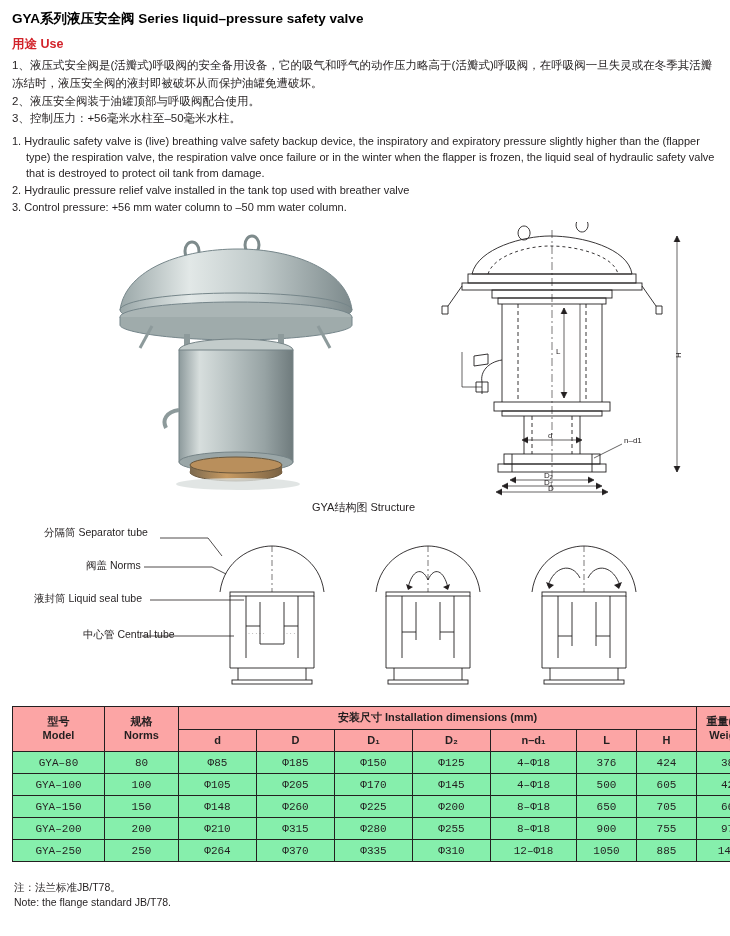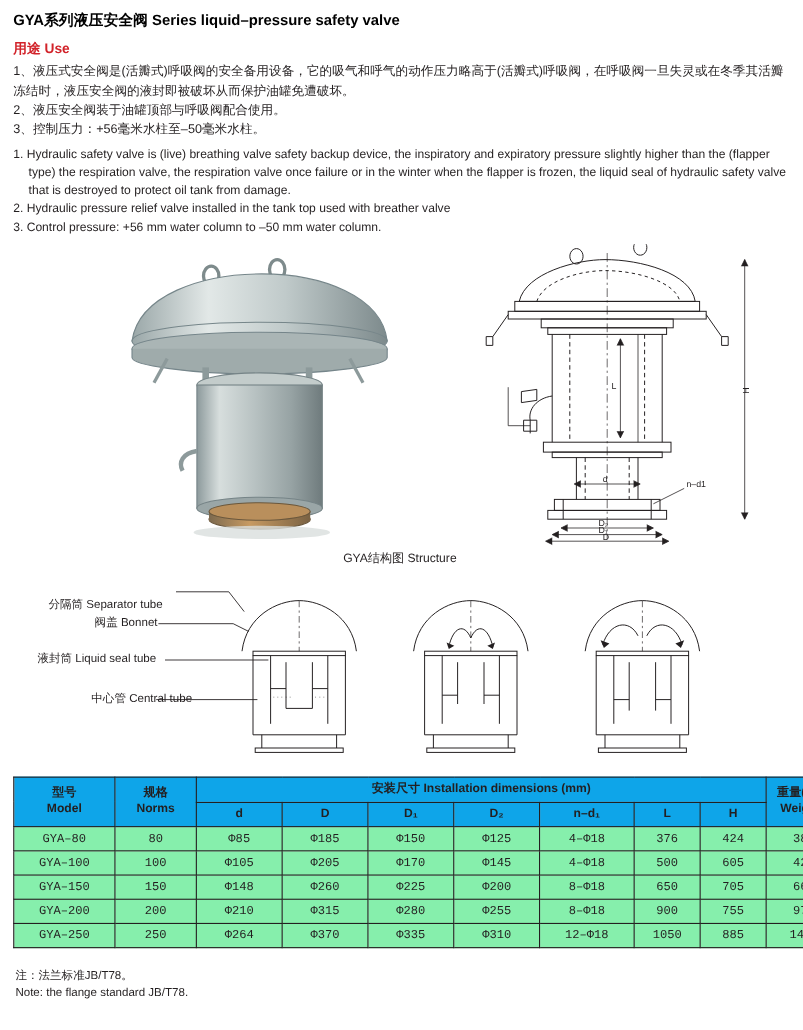--- a/index.html
+++ b/index.html
@@ -45,21 +45,21 @@
 
   
   .tbl-head { color:#d2232a; font-weight:bold; font-size:12.5px; margin:14px 0 5px 2px; }
   table.spec {
     border-collapse:collapse; width:706px; margin:0 auto; font-size:11px;
     table-layout:fixed;
   }
   table.spec th, table.spec td {
     border:1px solid #231f20; text-align:center; padding:4px 2px; color:#231f20;
   }
-  table.spec thead th { background:#0ea5e9; font-weight:bold; line-height:1.25; }
+  table.spec thead th { background:#fca5a5; font-weight:bold; line-height:1.25; }
   table.spec tbody td { background:#86efac; height:22px;font-family:Liberation Mono, monospace; }
   .note { font-size:10.5px; line-height:1.4; margin:18px 0 0 2px; color:#231f20; }
 </style>
 </head>
 <body>
 
 <div class="page">
 
   <h1 class="title">GYA系列液压安全阀 Series liquid–pressure safety valve</h1>
 
@@ -207,22 +207,22 @@
         <text x="116" y="269">D</text>
         <text x="192" y="221">n–d1</text>
       </g>
     </svg>
 
     <div class="fig-caption">GYA结构图  Structure</div>
   </div>
 
   <div class="schematics">
 
-    <span class="lbl" style="left:32px; top:17px;">分隔筒 Separator tube</span>
-    <span class="lbl" style="left:74px; top:33px;">阀盖 Bonnet</span>
+    <span class="lbl" style="left:32px; top:0;">分隔筒 Separator tube</span>
+    <span class="lbl" style="left:74px; top:33px;">阀盖 Norms</span>
     <span class="lbl" style="left:22px; top:66px;">液封筒 Liquid seal tube</span>
     <span class="lbl" style="left:58px; top:102px;margin-left:13px;">中心管 Central tube</span>
 
     <svg style="position:absolute; left:0; top:0;" width="706" height="180">
 
       <g stroke="#231f20" stroke-width="0.8" fill="none">
         <line x1="148" y1="12" x2="196" y2="12"></line>
         <line x1="196" y1="12" x2="210" y2="30"></line>
         <line x1="132" y1="41" x2="200" y2="41"></line>
         <line x1="200" y1="41" x2="214" y2="48"></line>

